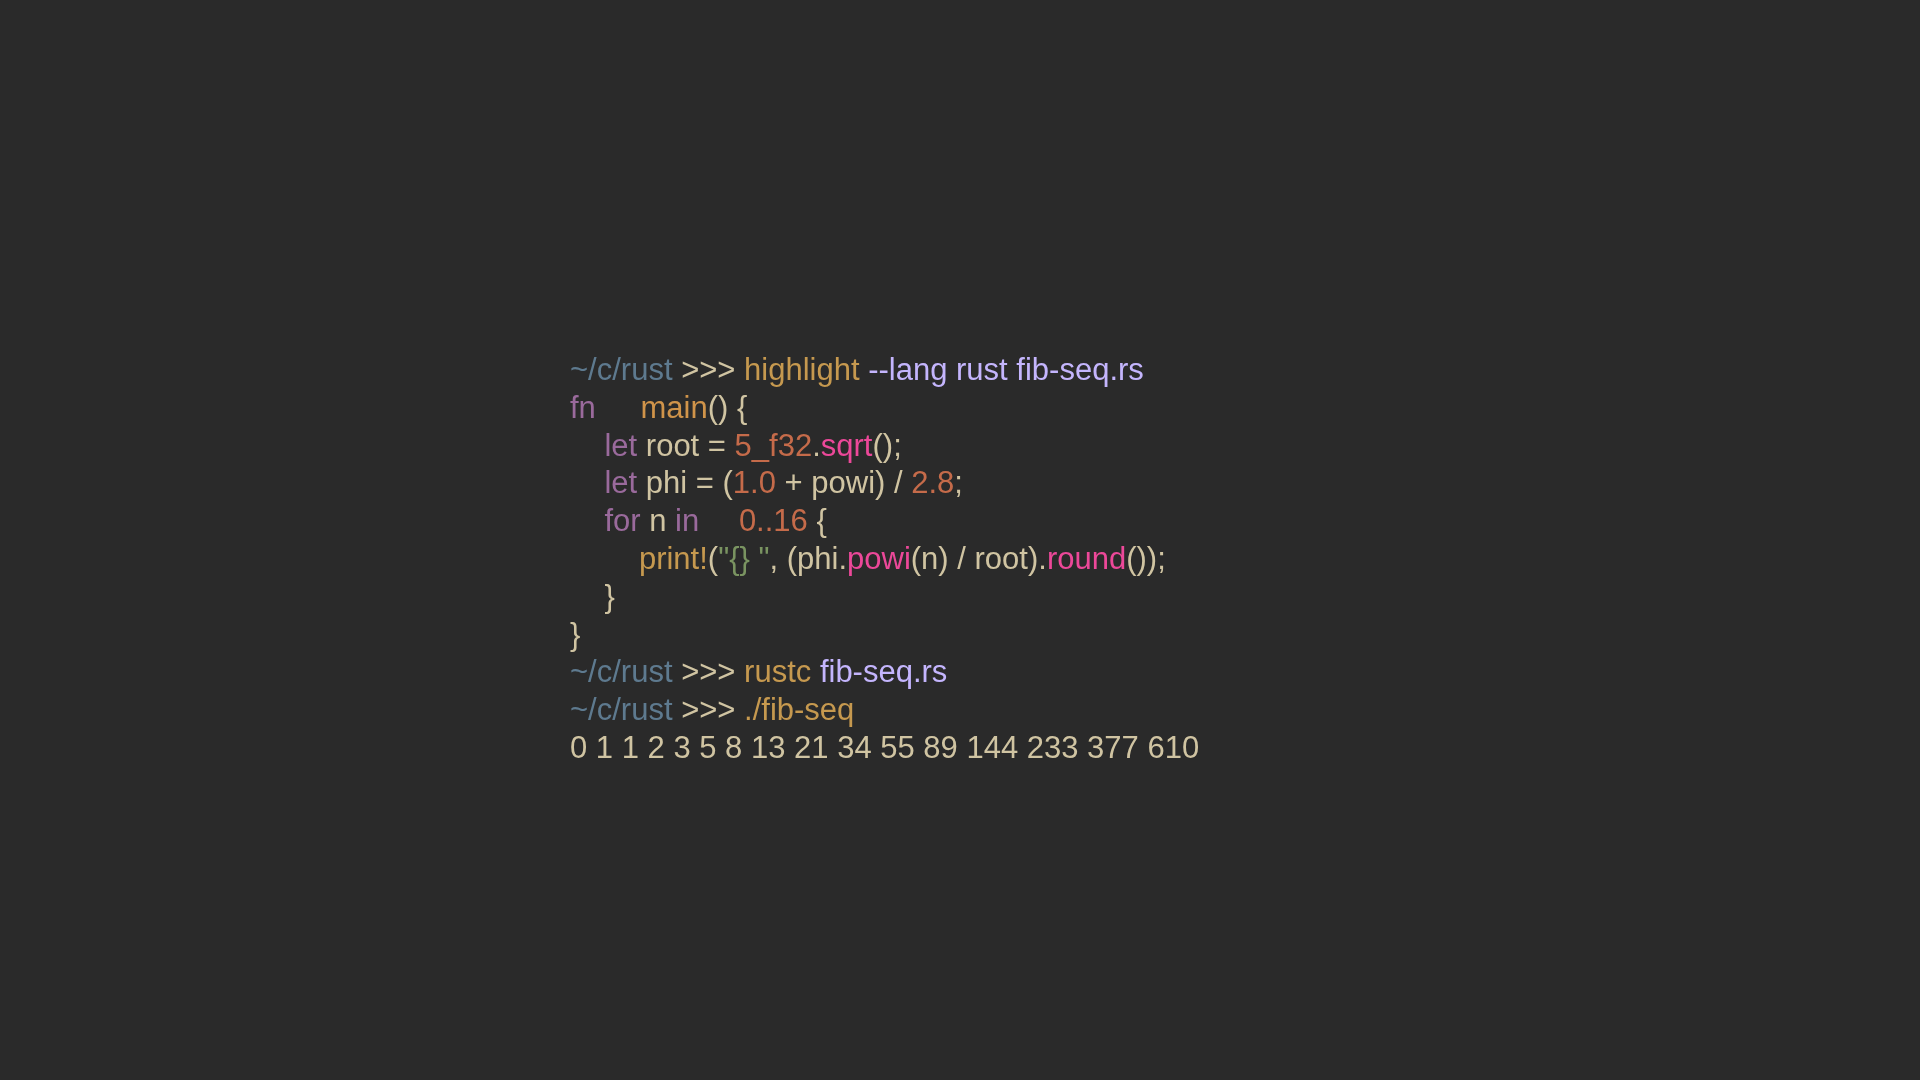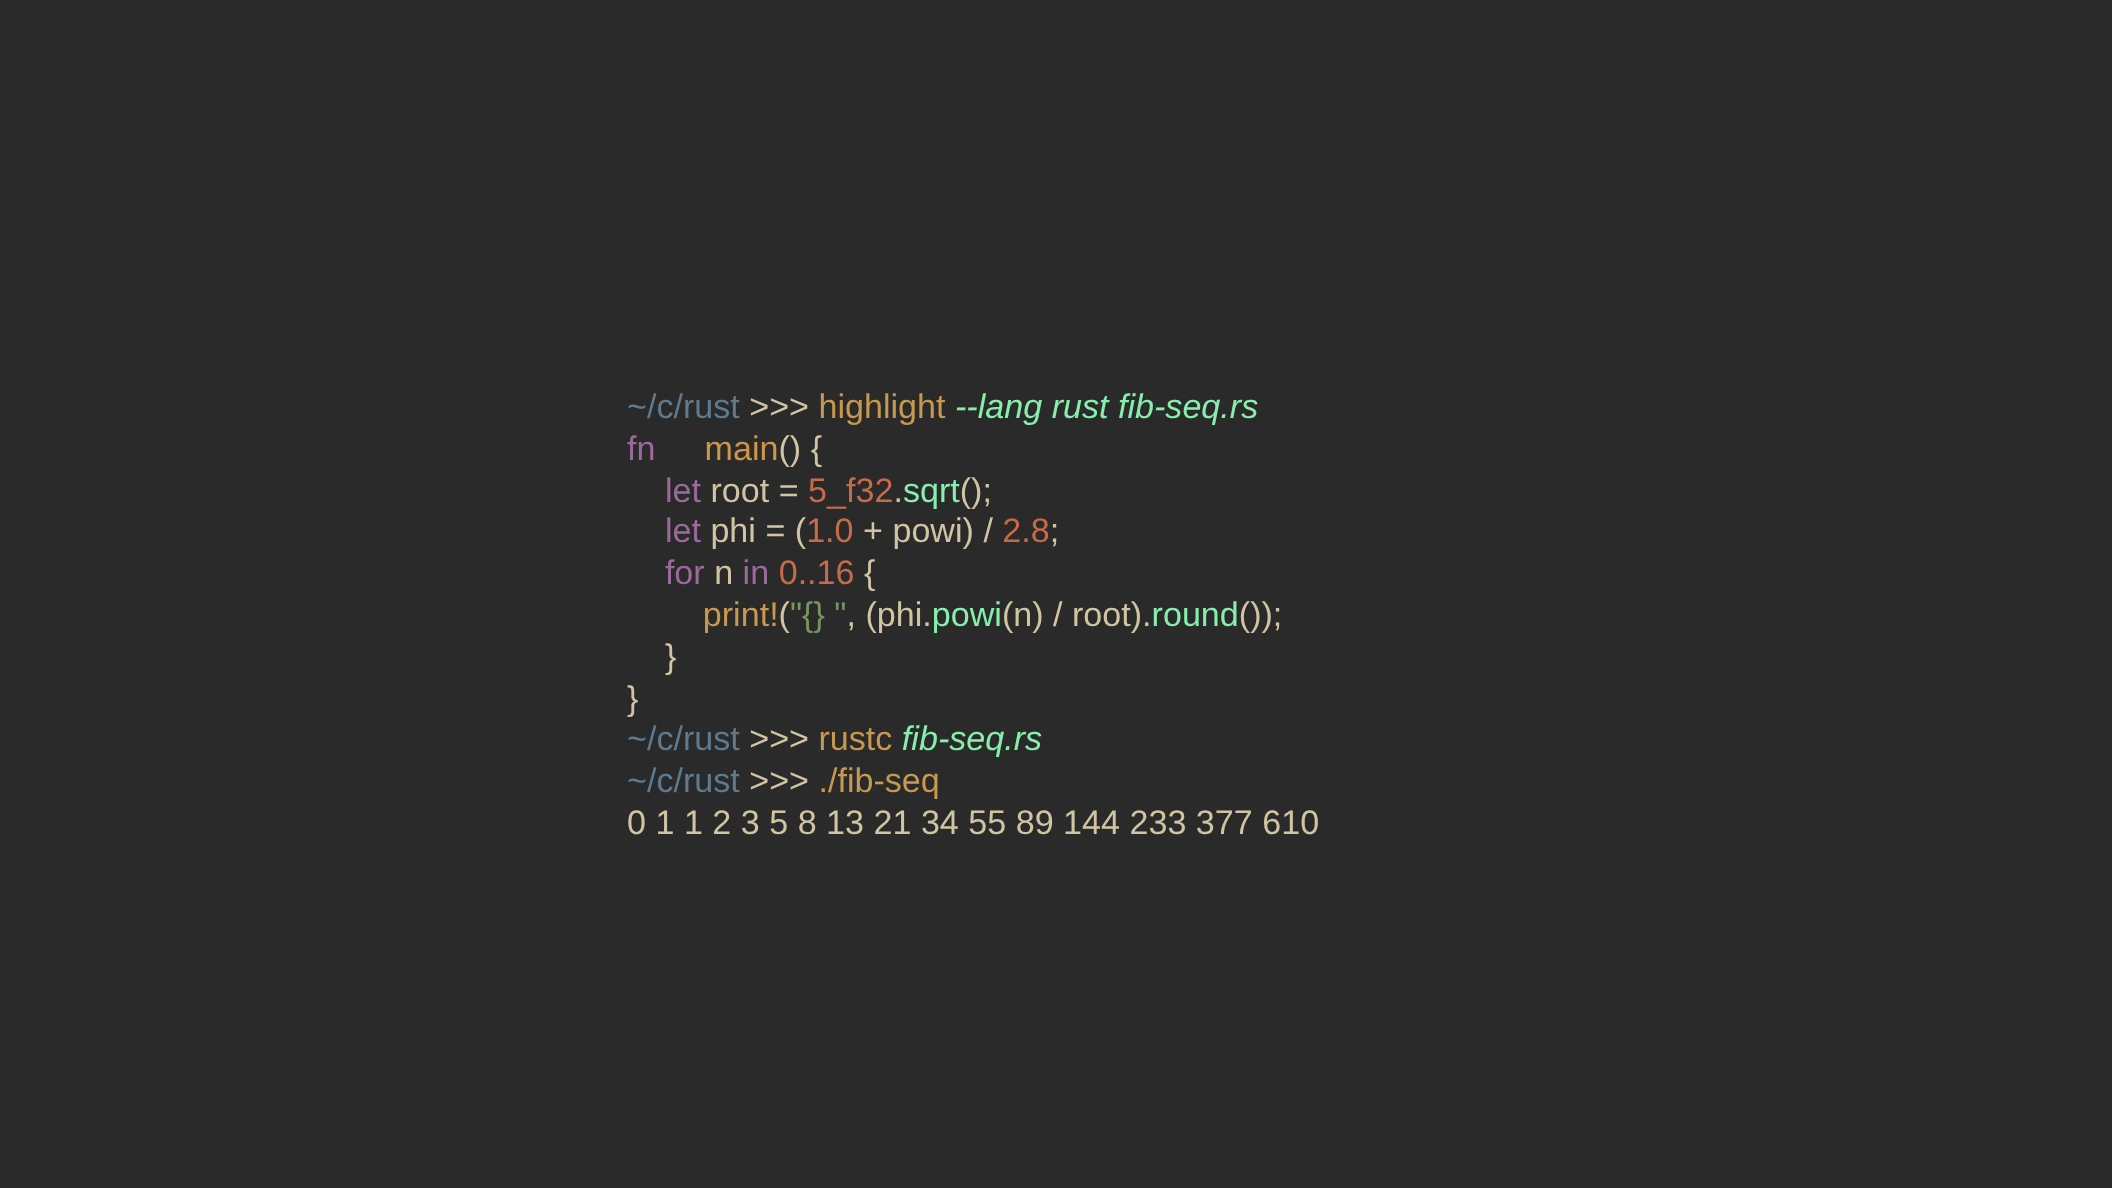--- a/index.html
+++ b/index.html
@@ -15,28 +15,28 @@
       align-items: center;
       justify-content: center;
     }
     .terminal {
       width: 780px;
       white-space: pre;
     }
     .c-path     { color: #5e7a8f; }
     .c-prompt   { color: #d0c4a2; }
     .c-cmd      { color: #c6994f; }
-    .c-arg      { color: #86efac; font-style: italic; }
+    .c-arg      { color: #c4b5fd; }
     .c-kw       { color: #9a6a9c; }
     .c-fn       { color: #d0944a; margin-left: 36px; }
     .c-punct    { color: #d0c4a2; }
     .c-ident    { color: #d0c4a2; }
     .c-num      { color: #c56b4a; }
-    .c-range    { color: #c56b4a; }
-    .c-method   { color: #86efac; }
+    .c-range    { color: #c56b4a; margin-left: 31px; }
+    .c-method   { color: #ec4899; }
     .c-macro    { color: #c6994f; }
     .c-str      { color: #7a9461; }
     .c-out      { color: #d0c4a2; text-align: right; }
   </style>
 </head>
 <body>
 
 <div class="terminal">
 <span class="c-path">~/c/rust</span> <span class="c-prompt">&gt;&gt;&gt;</span> <span class="c-cmd">highlight</span><span class="c-arg"> --lang rust fib-seq.rs</span>
 <span class="c-kw">fn</span> <span class="c-fn">main</span><span class="c-punct">()</span><span class="c-punct"> {</span>

